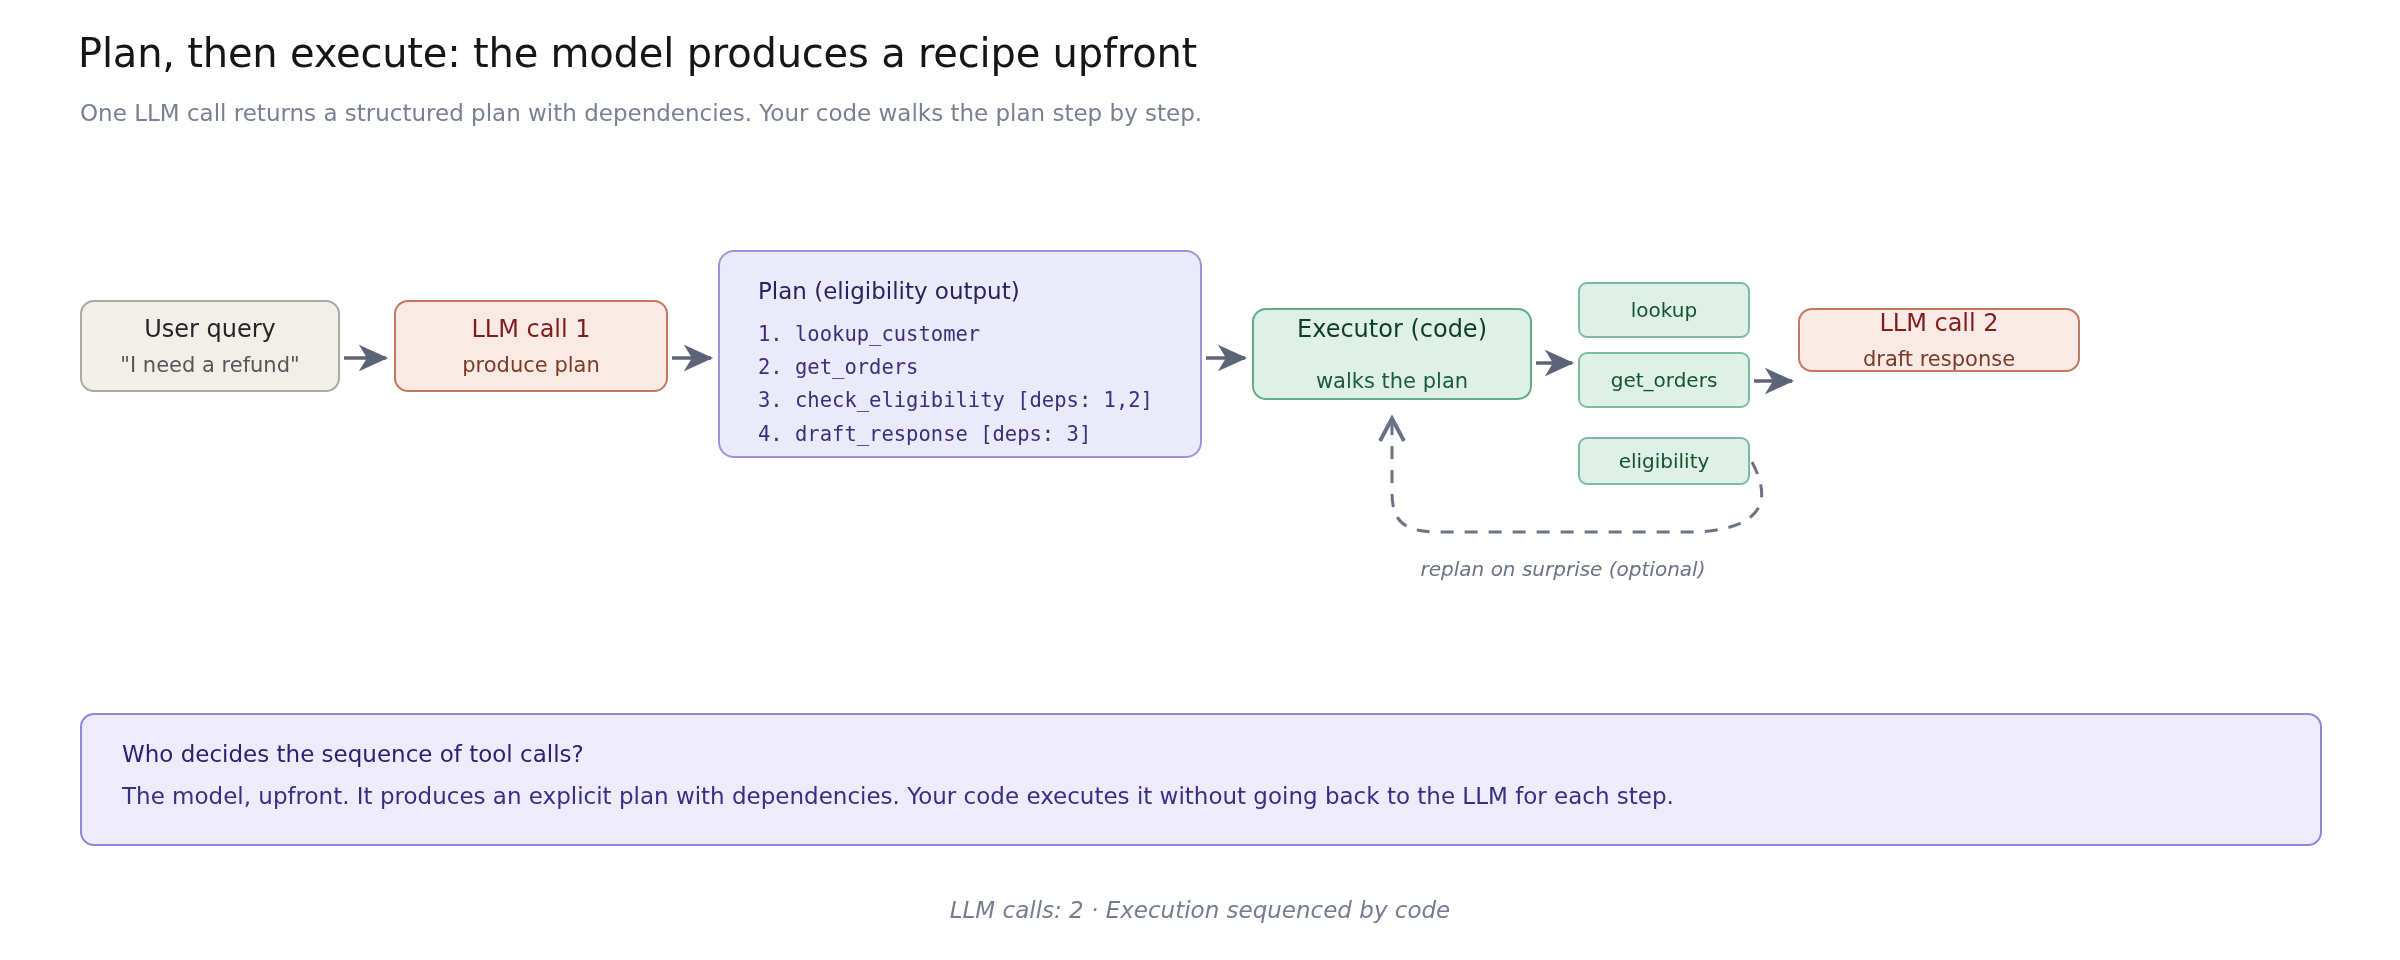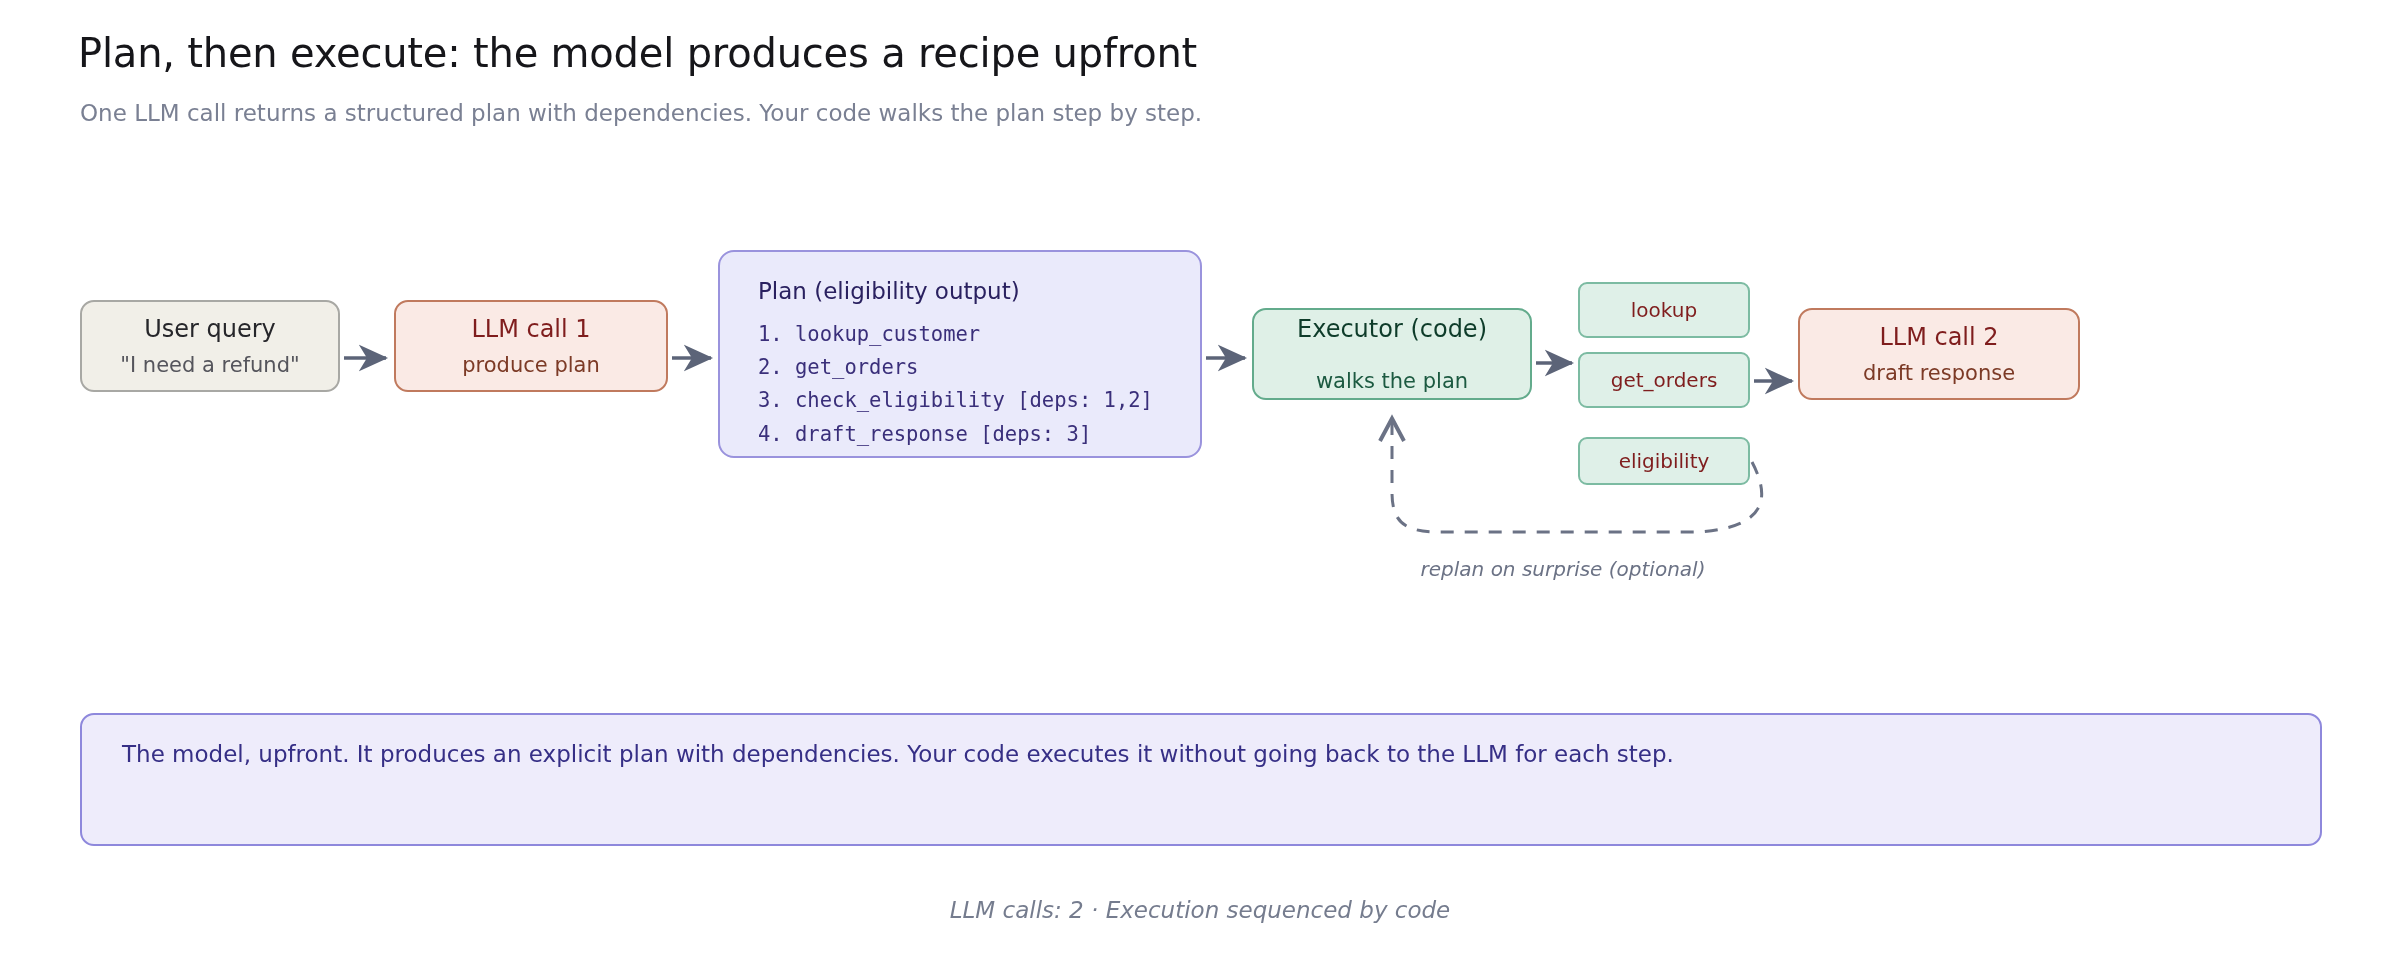--- a/index.html
+++ b/index.html
@@ -93,21 +93,21 @@
   .node-user .n-sub   { color: #55555c; }
 
   
   .node-llm {
     background: #faeae5;
     border-color: #c07a5e;
   }
   .node-llm .n-title { color: #7f1d1d; }
   .node-llm .n-sub   { color: #7c3a26; }
   .node-llm1 { left: 394px; top: 300px; width: 274px; height: 92px; }
-  .node-llm2 { left: 1798px; top: 308px; width: 282px; height: 92px; }
+  .node-llm2 { left: 1798px; top: 308px; width: 282px; height: 64px; }
 
   
   .node-exec {
     left: 1252px;
     top: 308px;
     width: 280px;
     height: 92px;
     background: #dff0e7;
     border-color: #63ab8c;
   }
@@ -145,21 +145,21 @@
   .chip {
     position: absolute;
     box-sizing: border-box;
     display: flex;
     align-items: center;
     justify-content: center;
     background: #dff0e8;
     border: 2px solid #7cbba2;
     border-radius: 9px;
     font-size: 20px;
-    color: #7f1d1d;
+    color: #14532d;
     white-space: nowrap;
   }
   .chip-lookup    { left: 1578px; top: 282px; width: 172px; height: 56px; }
   .chip-getorders { left: 1578px; top: 352px; width: 172px; height: 56px; }
   .chip-eligibil  { left: 1578px; top: 437px; width: 172px; height: 48px; }
 
   
   .replan-label {
     position: absolute;
     left: 1563px;
@@ -276,16 +276,17 @@
   <div class="node node-llm node-llm2">
     <div class="n-title">LLM call 2</div>
     <div class="n-sub">draft response</div>
   </div>
 
   <div class="replan-label">replan on surprise (optional)</div>
 
 </div>
 
 <div class="callout">
+  <div class="callout-q">Who decides the sequence of tool calls?</div>
   <div class="callout-a">The model, upfront. It produces an explicit plan with dependencies. Your code executes it without going back to the LLM for each step.</div>
 </div>
 
 <div class="footer-note">LLM calls: 2 · Execution sequenced by code</div>
 
 </body></html>

